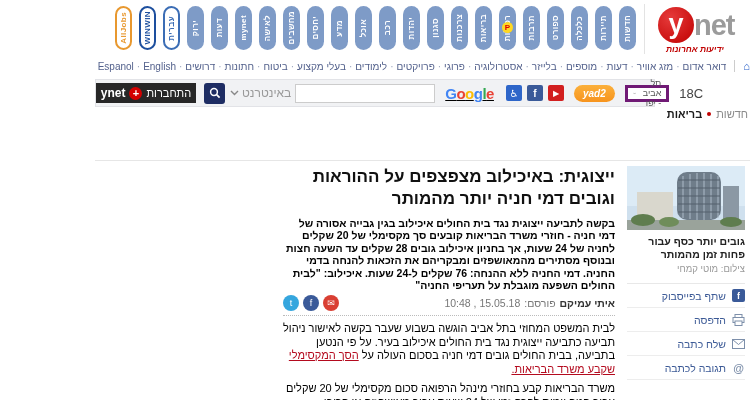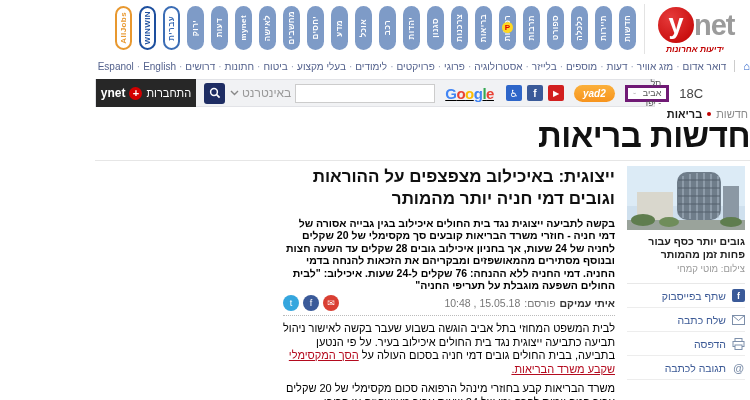--- a/index.html
+++ b/index.html
@@ -32,21 +32,21 @@
             font-size:10px; color:#53618c; display:flex; align-items:center; justify-content:flex-start; }
   .homepage-link { display:flex; align-items:center; gap:3px; color:#53618c; cursor:pointer;
                    padding-left:8px; border-left:1px solid #ccc; margin-left:8px; }
   .home-glyph { color:#2b62c9; font-size:11px; }
   .nav-link { cursor:pointer; white-space:nowrap; }
   .nav-sep { color:#9aa3bd; margin:0 3px; }
 
   
   .toolbar { position:absolute; top:79px; left:0; width:560px; height:28px; background:#f1f2f4;
              border:1px solid #e2e3e7; display:flex; align-items:center; direction:ltr; }
-  .login-box { width:100px; height:28px; background:#272727; color:#fff; display:flex; align-items:center;
+  .login-box { width:100px; height:20px; background:#272727; color:#fff; display:flex; align-items:center;
                justify-content:center; gap:4px; font-size:11px; cursor:pointer; flex:0 0 auto; }
   .login-ynet { font-weight:bold; font-size:12px; }
   .login-plus { width:13px; height:13px; border-radius:50%; background:#d30000; color:#fff; font-size:11px;
                 line-height:12px; text-align:center; font-weight:bold; }
   .search-btn { width:21px; height:21px; background:#1e2d63; border-radius:3px; margin-left:8px;
                 display:flex; align-items:center; justify-content:center; cursor:pointer; flex:0 0 auto; }
   .scope { display:flex; align-items:center; gap:3px; margin-left:5px; color:#999; font-size:12px; cursor:pointer; }
   .search-input { width:140px; height:19px; border:1px solid #ccc; background:#fff; margin-left:4px; font-size:11px; padding:0 4px; }
   .google-logo { margin-left:10px; font-size:15px; font-weight:bold; letter-spacing:-0.5px; cursor:pointer;text-decoration:underline; }
   .sq-icon { width:16px; height:16px; border-radius:2px; color:#fff; font-size:10px; font-weight:bold;
@@ -221,21 +221,20 @@
       <polyline points="7,10 6,12.5 8,11 7.3,13" fill="none" stroke="#4a79c9" stroke-width="1"></polyline>
     </svg>
     <span class="temp">18C</span>
   </div>
 
   <div class="breadcrumb">
     <span class="crumb-first">חדשות</span>
     <span class="crumb-dot"></span>
     <span class="crumb-current">בריאות</span>
   </div>
-  <div class="page-title">חדשות בריאות</div>
   <div class="title-rule"></div>
 
   <div class="article">
 
     <div class="aside">
       <svg class="aside-img" viewBox="0 0 118 64">
         <rect width="118" height="64" fill="#cfe0ee"></rect>
         <rect y="0" width="118" height="40" fill="#dcebf6"></rect>
         <rect x="50" y="6" width="44" height="48" rx="10" fill="#6f7d8a"></rect>
         <g stroke="#aebcc9" stroke-width="1">
@@ -263,36 +262,36 @@
       <div class="aside-caption">גובים יותר כסף עבור פחות זמן מהמותר</div>
       <div class="aside-credit">צילום: מוטי קמחי</div>
       <div class="aside-sep"></div>
       <div id="actions">
           <div class="action-item">
             <span class="action-glyph fb">f</span>
             <span>שתף בפייסבוק</span>
           </div>
           <div class="action-item">
             <span class="action-glyph">
-              <svg width="13" height="10" viewBox="0 0 13 10">
-                <rect x="0.5" y="0.5" width="12" height="9" fill="none" stroke="#7d8faa"></rect>
-                <polyline points="0.5,0.5 6.5,5.5 12.5,0.5" fill="none" stroke="#7d8faa"></polyline>
-              </svg>
-            </span>
-            <span>שלח כתבה</span>
-          </div>
-          <div class="action-item">
-            <span class="action-glyph">
               <svg width="13" height="12" viewBox="0 0 13 12">
                 <rect x="3" y="0.5" width="7" height="3" fill="none" stroke="#7d8faa"></rect>
                 <rect x="1" y="3.5" width="11" height="5" fill="none" stroke="#7d8faa"></rect>
                 <rect x="3" y="7" width="7" height="4.5" fill="#fff" stroke="#7d8faa"></rect>
               </svg>
             </span>
             <span>הדפסה</span>
+          </div>
+          <div class="action-item">
+            <span class="action-glyph">
+              <svg width="13" height="10" viewBox="0 0 13 10">
+                <rect x="0.5" y="0.5" width="12" height="9" fill="none" stroke="#7d8faa"></rect>
+                <polyline points="0.5,0.5 6.5,5.5 12.5,0.5" fill="none" stroke="#7d8faa"></polyline>
+              </svg>
+            </span>
+            <span>שלח כתבה</span>
           </div>
           <div class="action-item">
             <span class="action-glyph">@</span>
             <span>תגובה לכתבה</span>
           </div>
         </div>
     </div>
 
     <div class="main-col">
       <div class="art-title">ייצוגית: באיכילוב מצפצפים על ההוראות וגובים דמי חניה יותר מהמותר</div>

